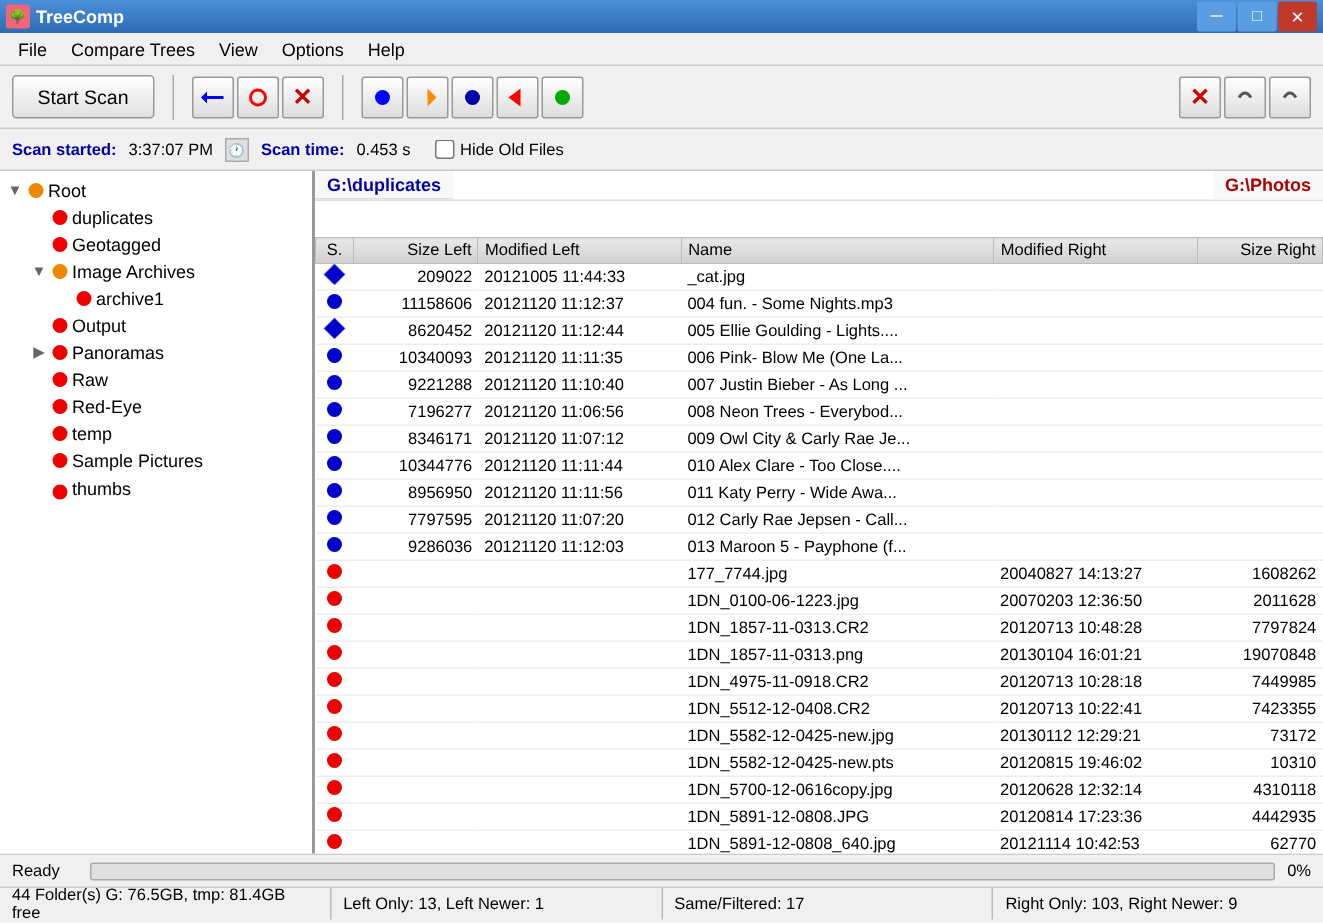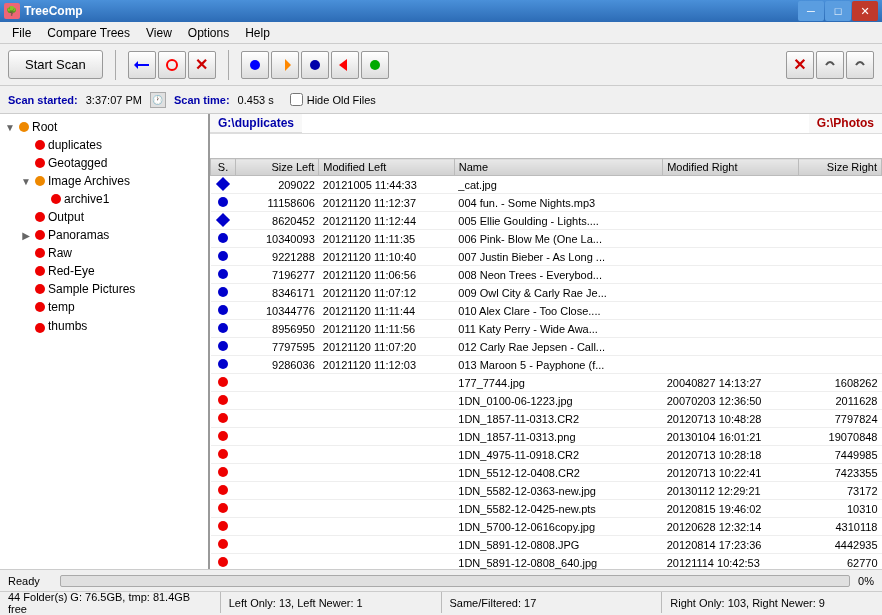--- a/index.html
+++ b/index.html
@@ -392,27 +392,27 @@
 
     <div class="tree-node" style="padding-left:20px;">
       <span class="tree-expand" style="visibility:hidden;">▶</span>
       <span class="tree-dot dot-red"></span>
       <span class="tree-label">Red-Eye</span>
     </div>
 
     <div class="tree-node" style="padding-left:20px;">
       <span class="tree-expand" style="visibility:hidden;">▶</span>
       <span class="tree-dot dot-red"></span>
+      <span class="tree-label">temp</span>
+    </div>
+
+    <div class="tree-node" style="padding-left:20px;">
+      <span class="tree-expand" style="visibility:hidden;">▶</span>
+      <span class="tree-dot dot-red"></span>
       <span class="tree-label">Sample Pictures</span>
-    </div>
-
-    <div class="tree-node" style="padding-left:20px;">
-      <span class="tree-expand" style="visibility:hidden;">▶</span>
-      <span class="tree-dot dot-red"></span>
-      <span class="tree-label">temp</span>
     </div>
 
     <div class="tree-node" style="padding-left:20px;align-items:flex-end;">
       <span class="tree-expand" style="visibility:hidden;">▶</span>
       <span class="tree-dot dot-red"></span>
       <span class="tree-label">thumbs</span>
     </div>
   </div>
 
   <div class="content-panel">
@@ -566,21 +566,21 @@
               <td class="col-size-left"></td>
               <td class="col-mod-left"></td>
               <td class="col-name">1DN_5512-12-0408.CR2</td>
               <td class="col-mod-right">20120713 10:22:41</td>
               <td class="col-size-right">7423355</td>
             </tr>
             <tr>
               <td class="col-s"><span class="dot-indicator dot-red-s"></span></td>
               <td class="col-size-left"></td>
               <td class="col-mod-left"></td>
-              <td class="col-name">1DN_5582-12-0363-new.jpg</td>
+              <td class="col-name">1DN_5582-12-0425-new.jpg</td>
               <td class="col-mod-right">20130112 12:29:21</td>
               <td class="col-size-right">73172</td>
             </tr>
             <tr>
               <td class="col-s"><span class="dot-indicator dot-red-s"></span></td>
               <td class="col-size-left"></td>
               <td class="col-mod-left"></td>
               <td class="col-name">1DN_5582-12-0425-new.pts</td>
               <td class="col-mod-right">20120815 19:46:02</td>
               <td class="col-size-right">10310</td>

